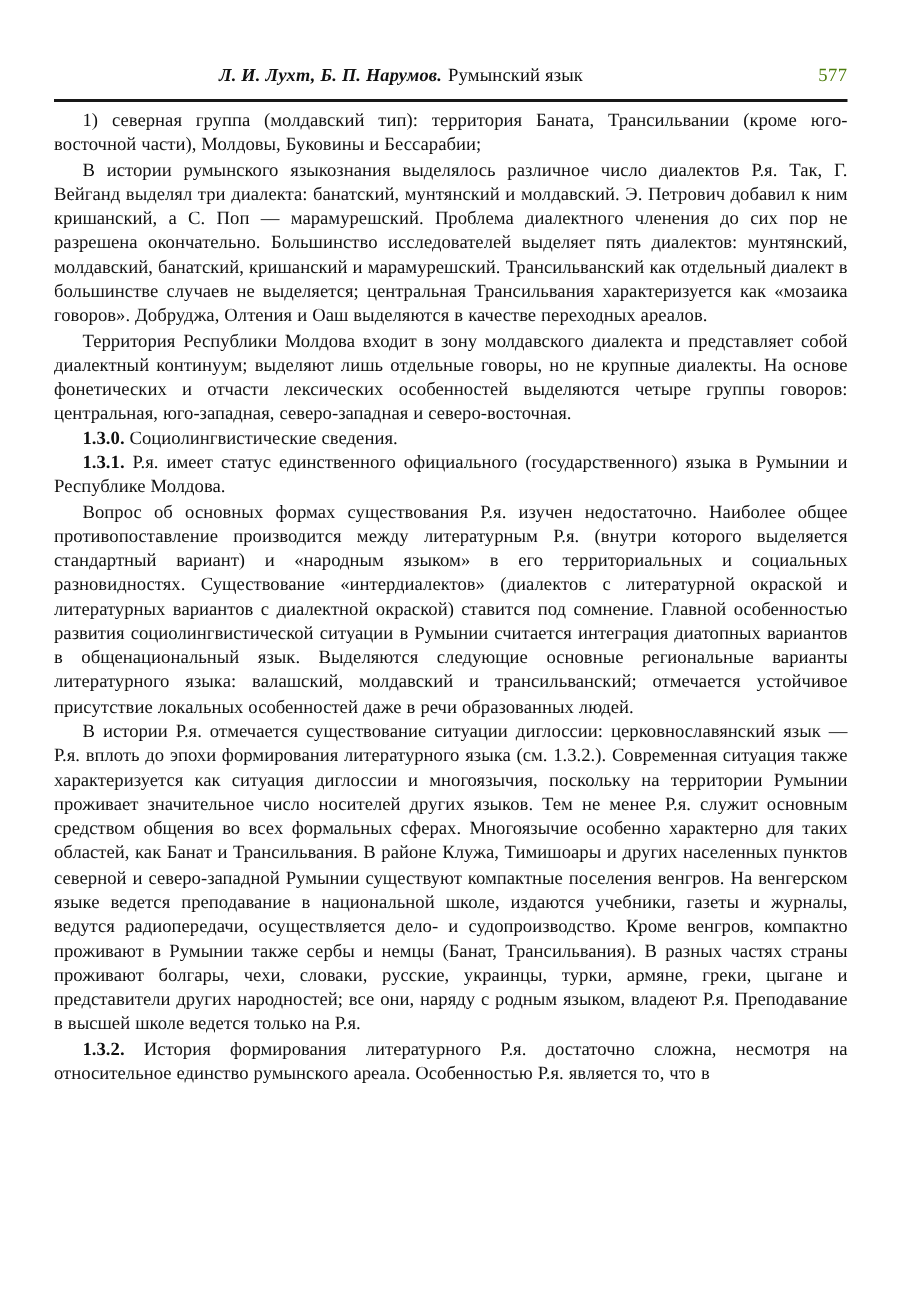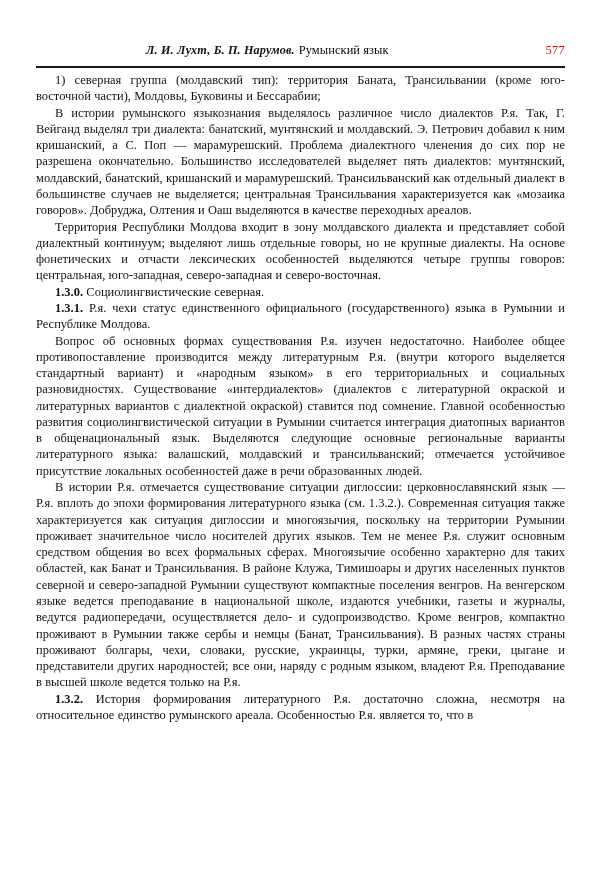--- a/index.html
+++ b/index.html
@@ -51,21 +51,21 @@
     font-size: 12.4px;
     font-weight: normal;
     font-style: normal;
     letter-spacing: 0.1px;
     margin-left: 4px;
     color: #0d0d0d;
   }
   .rh-pagenum {
     font-size: 12.4px;
     font-weight: normal;
-    color: #b91c1c;
+    color: #4d7c0f;
     letter-spacing: 0.3px;
   }
 
   .head-rule {
     position: absolute;
     top: 66px;
     left: 36px;
     width: 529px;
     height: 2px;
     background: #1a1a1a;
@@ -112,20 +112,20 @@
     </div>
     <span class="rh-pagenum">577</span>
   </div>
 
   <div class="head-rule"></div>
 
   <div class="body-text">
       <p class="para"><span>1) северная группа (молдавский тип): территория Баната, Трансильвании (кроме юго-восточной части), Молдовы, Буковины и Бессарабии;</span></p>
       <p class="para"><span>В истории румынского языкознания выделялось различное число диалектов Р.я. Так, Г. Вейганд выделял три диалекта: банатский, мунтянский и молдавский. Э. Петрович добавил к ним кришанский, а С. Поп — марамурешский. Проблема диалектного членения до сих пор не разрешена окончательно. Большинство исследователей выделяет пять диалектов: мунтянский, молдавский, банатский, кришанский и марамурешский. Трансильванский как отдельный диалект в большинстве случаев не выделяется; центральная Трансильвания характеризуется как «мозаика говоров». Добруджа, Олтения и Оаш выделяются в качестве переходных ареалов.</span></p>
       <p class="para"><span>Территория Республики Молдова входит в зону молдавского диалекта и представляет собой диалектный континуум; выделяют лишь отдельные говоры, но не крупные диалекты. На основе фонетических и отчасти лексических особенностей выделяются четыре группы говоров: центральная, юго-западная, северо-западная и северо-восточная.</span></p>
-      <p class="para"><span class="num">1.3.0.</span><span> Социолингвистические северная.</span></p>
-      <p class="para"><span class="num">1.3.1.</span><span> Р.я. чехи статус единственного официального (государственного) языка в Румынии и Республике Молдова.</span></p>
+      <p class="para"><span class="num">1.3.0.</span><span> Социолингвистические сведения.</span></p>
+      <p class="para"><span class="num">1.3.1.</span><span> Р.я. имеет статус единственного официального (государственного) языка в Румынии и Республике Молдова.</span></p>
       <p class="para"><span>Вопрос об основных формах существования Р.я. изучен недостаточно. Наиболее общее противопоставление производится между литературным Р.я. (внутри которого выделяется стандартный вариант) и «народным языком» в его территориальных и социальных разновидностях. Существование «интердиалектов» (диалектов с литературной окраской и литературных вариантов с диалектной окраской) ставится под сомнение. Главной особенностью развития социолингвистической ситуации в Румынии считается интеграция диатопных вариантов в общенациональный язык. Выделяются следующие основные региональные варианты литературного языка: валашский, молдавский и трансильванский; отмечается устойчивое присутствие локальных особенностей даже в речи образованных людей.</span></p>
       <p class="para"><span>В истории Р.я. отмечается существование ситуации диглоссии: церковнославянский язык — Р.я. вплоть до эпохи формирования литературного языка (см. 1.3.2.). Современная ситуация также характеризуется как ситуация диглоссии и многоязычия, поскольку на территории Румынии проживает значительное число носителей других языков. Тем не менее Р.я. служит основным средством общения во всех формальных сферах. Многоязычие особенно характерно для таких областей, как Банат и Трансильвания. В районе Клужа, Тимишоары и других населенных пунктов северной и северо-западной Румынии существуют компактные поселения венгров. На венгерском языке ведется преподавание в национальной школе, издаются учебники, газеты и журналы, ведутся радиопередачи, осуществляется дело- и судопроизводство. Кроме венгров, компактно проживают в Румынии также сербы и немцы (Банат, Трансильвания). В разных частях страны проживают болгары, чехи, словаки, русские, украинцы, турки, армяне, греки, цыгане и представители других народностей; все они, наряду с родным языком, владеют Р.я. Преподавание в высшей школе ведется только на Р.я.</span></p>
       <p class="para"><span class="num">1.3.2.</span><span> История формирования литературного Р.я. достаточно сложна, несмотря на относительное единство румынского ареала. Особенностью Р.я. является то, что в</span></p>
     </div>
 
 </div>
 
 </body></html>

